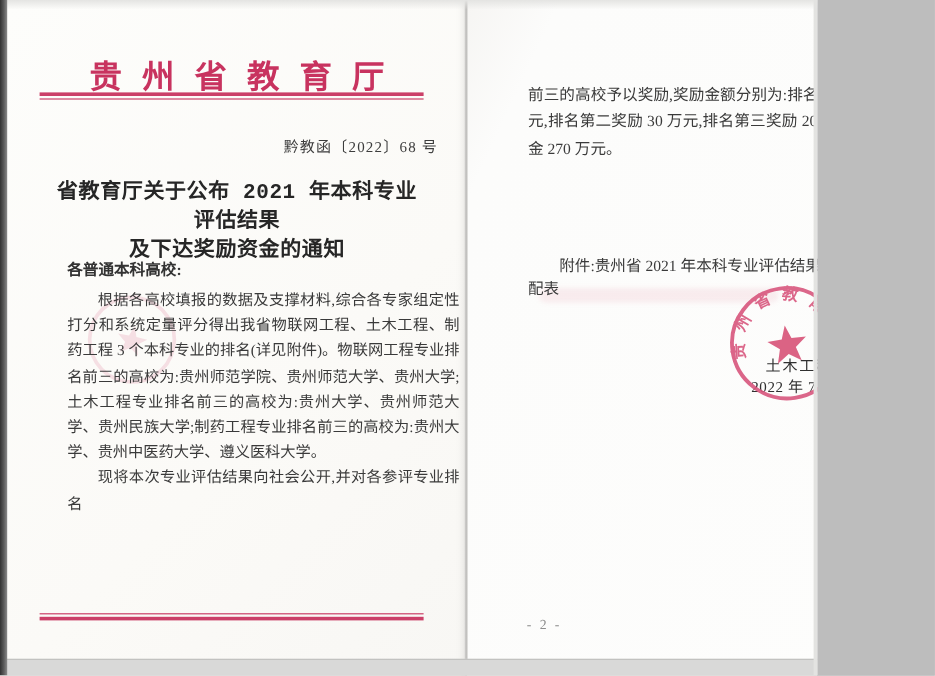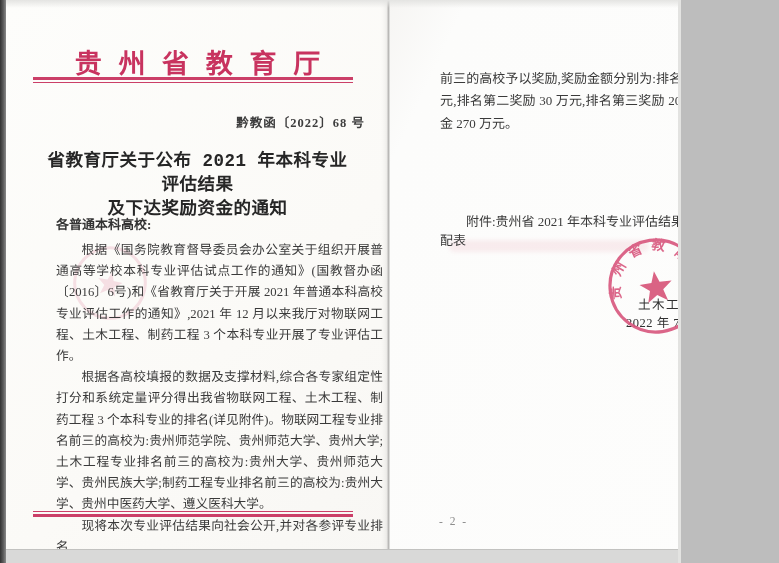--- a/index.html
+++ b/index.html
@@ -37,21 +37,21 @@
   .agency{
     position:absolute;top:42px;left:0;width:100%;
     text-align:center;font-size:27px;font-weight:bold;
     letter-spacing:.62em;padding-left:.62em;box-sizing:border-box;
     white-space:nowrap;
   }
   .red-rule{position:absolute;left:27px;width:320px;height:2px;
     border-top:3px solid;border-bottom:1px solid;}
   .rule-top{top:77px;}
   .rule-bottom{top:511px;border-top-width:1px;border-bottom-width:3px;}
-  .docnum{position:absolute;top:112px;right:24px;font-size:12.5px;letter-spacing:1px;color:#3d3d3d;font-weight:bold;}
+  .docnum{position:absolute;top:112px;right:24px;font-size:12.5px;letter-spacing:1px;color:#3d3d3d;}
 
   .doc-title{
     position:absolute;top:149px;left:34px;width:315px;
     text-align:center;font-size:17.5px;font-weight:bold;line-height:24px;
     color:#262626;letter-spacing:.5px;font-family:Liberation Mono, monospace;
   }
   .salutation{position:absolute;top:214px;left:50px;font-size:13px;color:#333;font-weight:bold;}
 
   .bodyblock{
     position:absolute;left:50px;width:327px;
@@ -92,21 +92,20 @@
     <div class="docnum">黔教函〔2022〕68 号</div>
 
     <div class="doc-title">
       <div>省教育厅关于公布 2021 年本科专业评估结果</div>
       <div>及下达奖励资金的通知</div>
     </div>
 
     <div class="salutation">各普通本科高校:</div>
 
     <div class="bodyblock bb-left">
-      <p>根据《国务院教育督导委员会办公室关于组织开展普通高等学校本科专业评估试点工作的通知》(国教督办函〔2016〕6号)和《省教育厅关于开展 2021 年普通本科高校专业评估工作的通知》,2021 年 12 月以来我厅对物联网工程、土木工程、制药工程 3 个本科专业开展了专业评估工作。</p>
       <p>根据各高校填报的数据及支撑材料,综合各专家组定性打分和系统定量评分得出我省物联网工程、土木工程、制药工程 3 个本科专业的排名(详见附件)。物联网工程专业排名前三的高校为:贵州师范学院、贵州师范大学、贵州大学;土木工程专业排名前三的高校为:贵州大学、贵州师范大学、贵州民族大学;制药工程专业排名前三的高校为:贵州大学、贵州中医药大学、遵义医科大学。</p>
       <p>现将本次专业评估结果向社会公开,并对各参评专业排名</p>
     </div>
 
     <svg class="bleed-seal" viewBox="0 0 120 120">
       <circle cx="60" cy="60" r="46" fill="none" stroke="#d7527a" stroke-width="4"></circle>
       <polygon fill="#d7527a" points="60,45 64.1,56.3 76.2,56.7 66.7,64.2 70,75.8 60,69 50,75.8 53.3,64.2 43.8,56.7 55.9,56.3"></polygon>
     </svg>
 
     <div class="red-rule rule-bottom" style="color:#cb3f68"></div>

